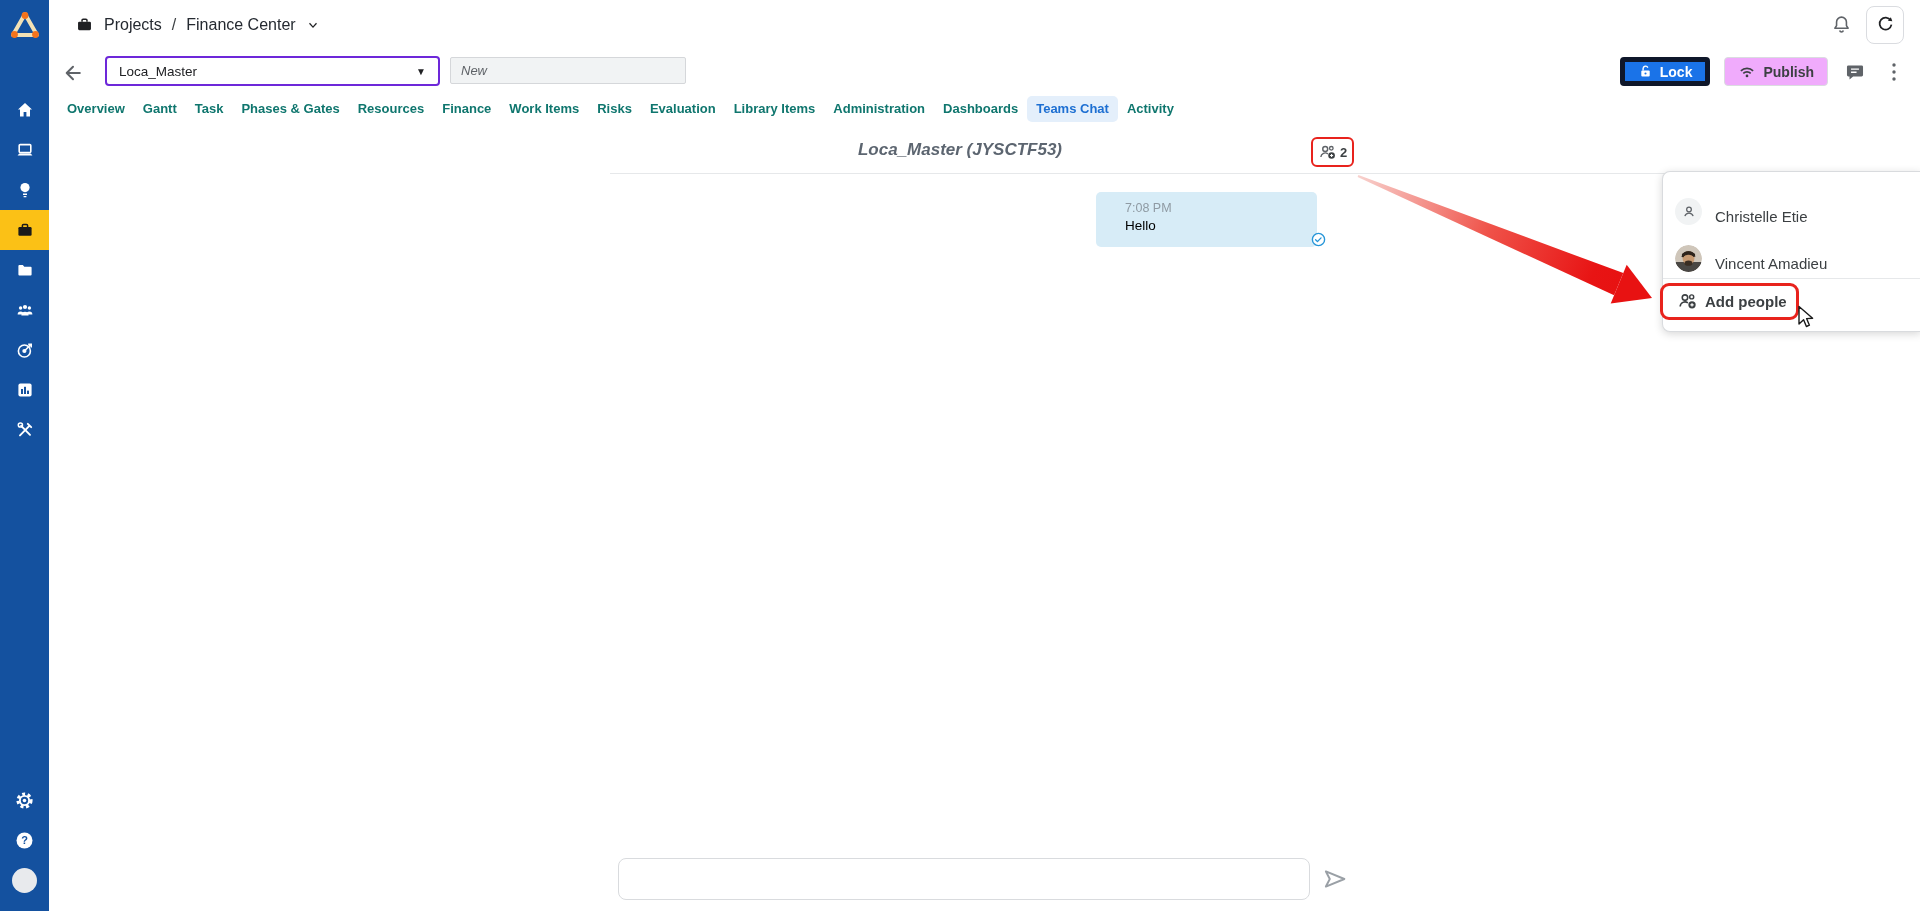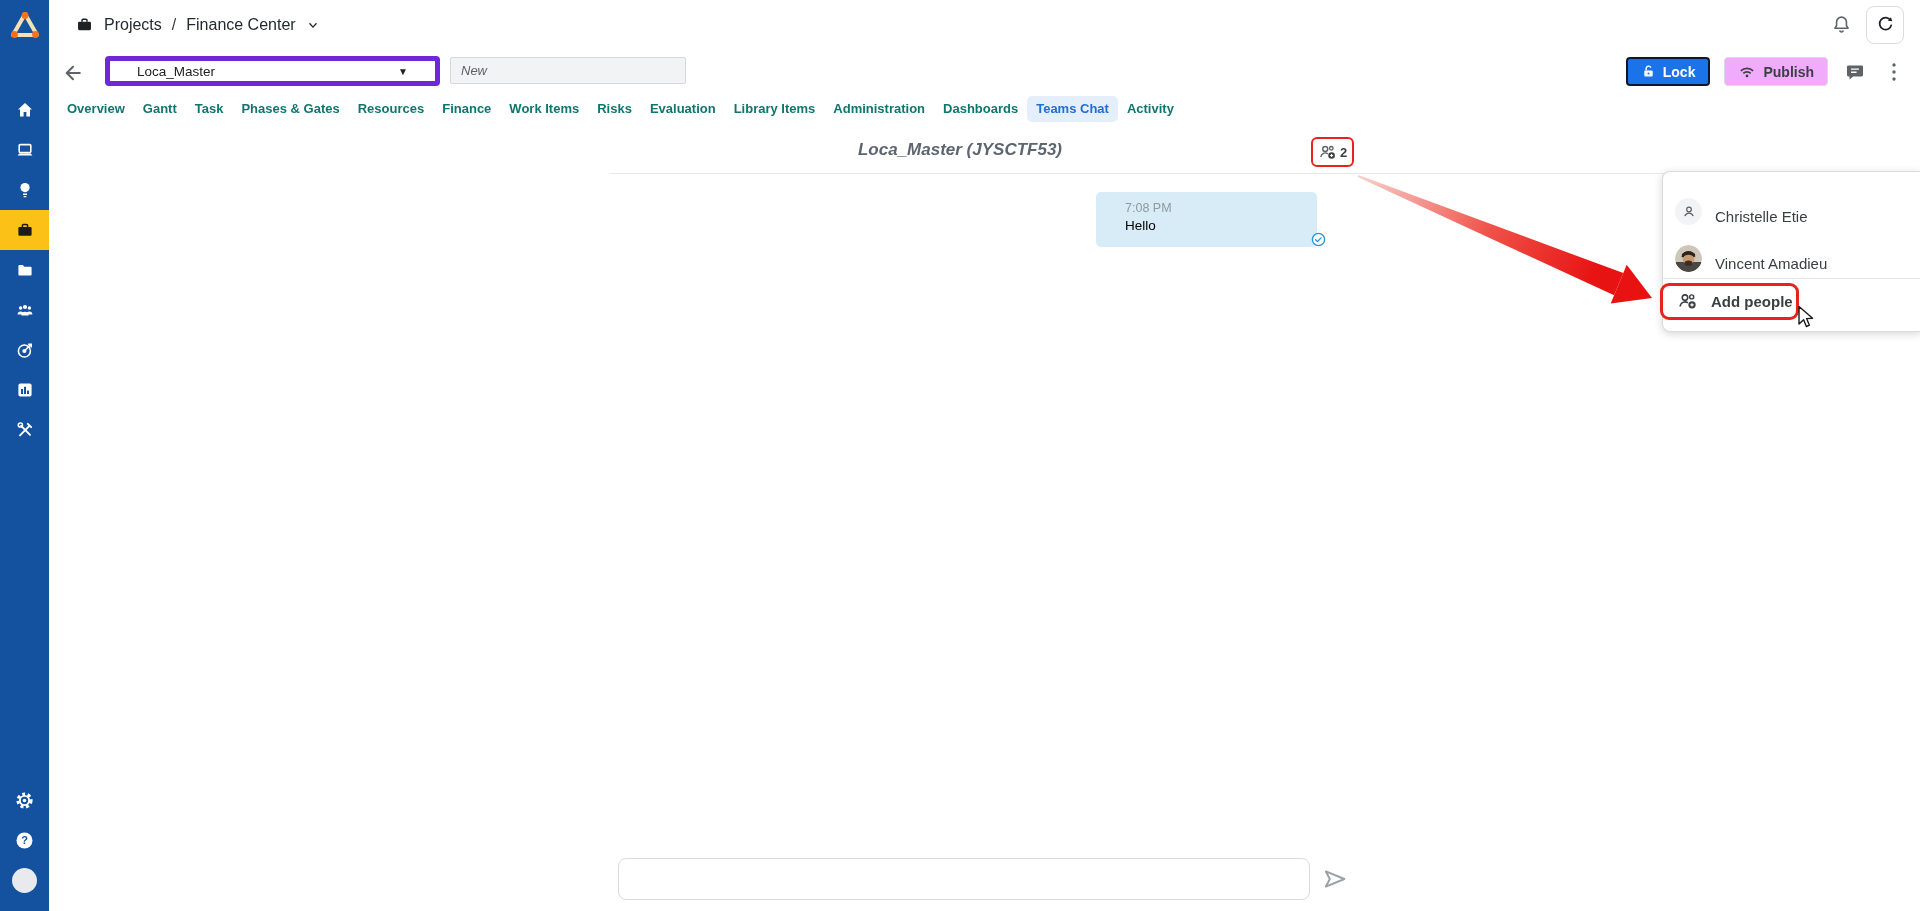--- a/index.html
+++ b/index.html
@@ -17,27 +17,27 @@
   
   .topbar { position:absolute; left:49px; top:0; width:1871px; height:49px; background:#fff; display:flex; align-items:center; }
   .breadcrumb { display:flex; align-items:center; gap:10px; margin-left:26px; font-size:16px; color:#252a31; }
   .crumb-sep { color:#3c4043; }
   .topbar-right { position:absolute; right:16px; top:0; height:49px; display:flex; align-items:center; gap:12px; }
   .refresh-btn { width:38px; height:38px; border:1px solid #dadce0; border-radius:8px; background:#fff; display:flex; align-items:center; justify-content:center; cursor:pointer; }
 
   
   .toolbar { position:absolute; left:49px; top:49px; width:1871px; height:48px; background:#fff; }
   .back-arrow { position:absolute; left:11px; top:11px; width:26px; height:26px; display:flex; align-items:center; justify-content:center; cursor:pointer; }
-  .proj-select { position:absolute; left:56px; top:7px; width:335px; height:30px; border:5px solid #6d28d9; border-radius:4px; background:#fff; display:flex; align-items:center; padding:0 27px; font-size:13.5px; color:#202124; cursor:pointer; }
+  .proj-select { position:absolute; left:56px; top:7px; width:335px; height:30px; border:2px solid #6d28d9; border-radius:4px; background:#fff; display:flex; align-items:center; padding:0 12px; font-size:13.5px; color:#202124; cursor:pointer; }
   .proj-select .caret { margin-left:auto; font-size:10px; color:#202124; }
   .new-input { position:absolute; left:401px; top:8px; width:236px; height:27px; background:#f1f3f4; border:1px solid #d5d7da; border-radius:2px; padding:0 10px; font-size:13px; font-family:"Liberation Sans",sans-serif; color:#202124; }
   .new-input::placeholder { font-style:italic; color:#5f6368; }
   .right-actions { position:absolute; right:14px; top:8px; display:flex; align-items:center; gap:14px; }
   .btn { height:29px; border-radius:4px; display:flex; align-items:center; gap:7px; font-size:14px; font-weight:700; padding:0 13px; cursor:pointer; }
-  .btn-lock { background:#1A73E8; color:#fff; border:2px solid #0f172a; }
+  .btn-lock { background:#1A73E8; color:#fff; border:5px solid #0f172a; }
   .btn-publish { background:#f0abfc; color:#3c4043; border:1px solid #dadce0; }
   .icon-btn { display:flex; align-items:center; justify-content:center; cursor:pointer; padding:2px; }
 
   
   .tabs { position:absolute; left:49px; top:95px; height:27px; display:flex; align-items:center; padding-left:9px; gap:0; }
   .tab { height:26px; line-height:26px; padding:0 9px; font-size:13px; font-weight:700; color:#0f766e; border-radius:5px; cursor:pointer; white-space:nowrap; }
   .tab.active { background:#E4EFFB; color:#1D6FD2; }
 
   
   .chat-title { position:absolute; left:618px; top:140px; width:684px; text-align:center; font-size:17px; font-weight:700; color:#5c6570;font-style:italic; }
@@ -53,21 +53,21 @@
   .chat-input { position:absolute; left:618px; top:858px; width:692px; height:42px; border:1px solid #d9dbde; border-radius:8px; background:#fff; padding:0 14px; font-size:14px; font-family:"Liberation Sans",sans-serif; color:#3c4043; }
   .send-btn { position:absolute; left:1320px; top:864px; width:30px; height:30px; display:flex; align-items:center; justify-content:center; cursor:pointer; }
 
   
   .panel { position:absolute; left:1662px; top:171px; width:259px; height:161px; background:#fff; border:1px solid #d9dbde; border-right:none; border-radius:8px 0 0 8px; box-shadow:0 2px 8px rgba(0,0,0,.16); z-index:6; padding-top:6px; }
   .member-row { height:47px; display:flex; align-items:flex-end; gap:13px; padding:0 12px; cursor:pointer; }
   .member-row .name { font-size:15px; color:#3c4043; }
   .avatar { width:27px; height:27px; border-radius:50%; flex:0 0 27px; }
   .avatar.placeholder { background:#f1f3f4; display:flex; align-items:center; justify-content:center; }
   .panel-divider { height:1px; background:#e6e8ea; margin-top:6px; }
-  .add-row { position:relative; height:44px; display:flex; align-items:center; gap:13px; padding:0 14px; cursor:pointer; }
+  .add-row { position:relative; height:44px; display:flex; align-items:center; gap:7px; padding:0 14px; cursor:pointer; }
   .add-row .label { font-size:15px; font-weight:700; color:#3c4043; }
   .red-box { position:absolute; left:-3px; top:4px; width:139px; height:37px; border:3px solid #E8231D; border-radius:9px; pointer-events:none; }
 
   
   .arrow-svg { position:absolute; left:1340px; top:165px; z-index:7; pointer-events:none; }
   .cursor-svg { position:absolute; left:1797px; top:305px; z-index:8; pointer-events:none; }
 </style>
 </head>
 <body>
 

